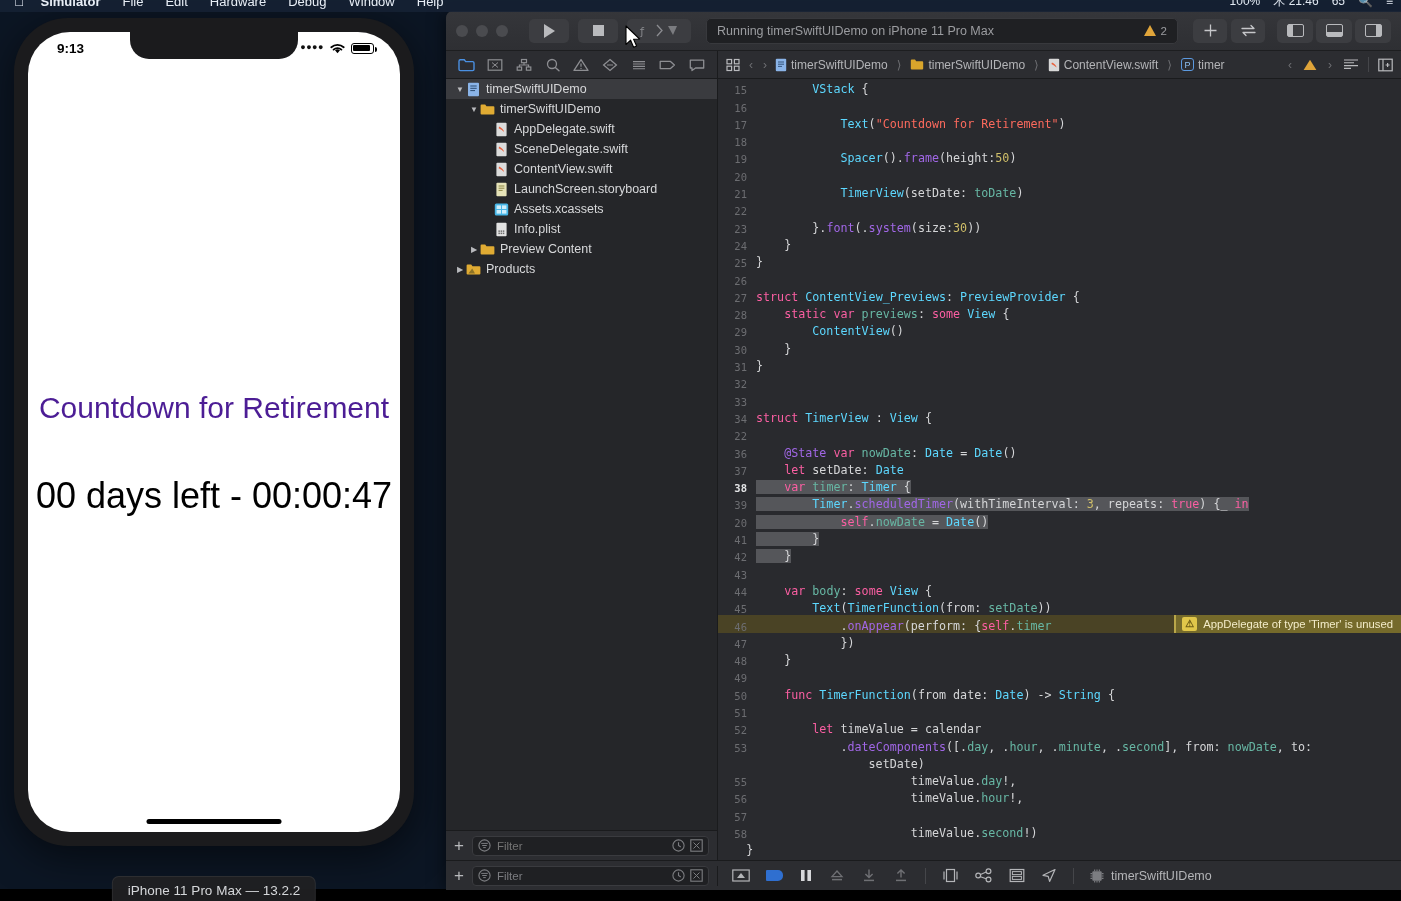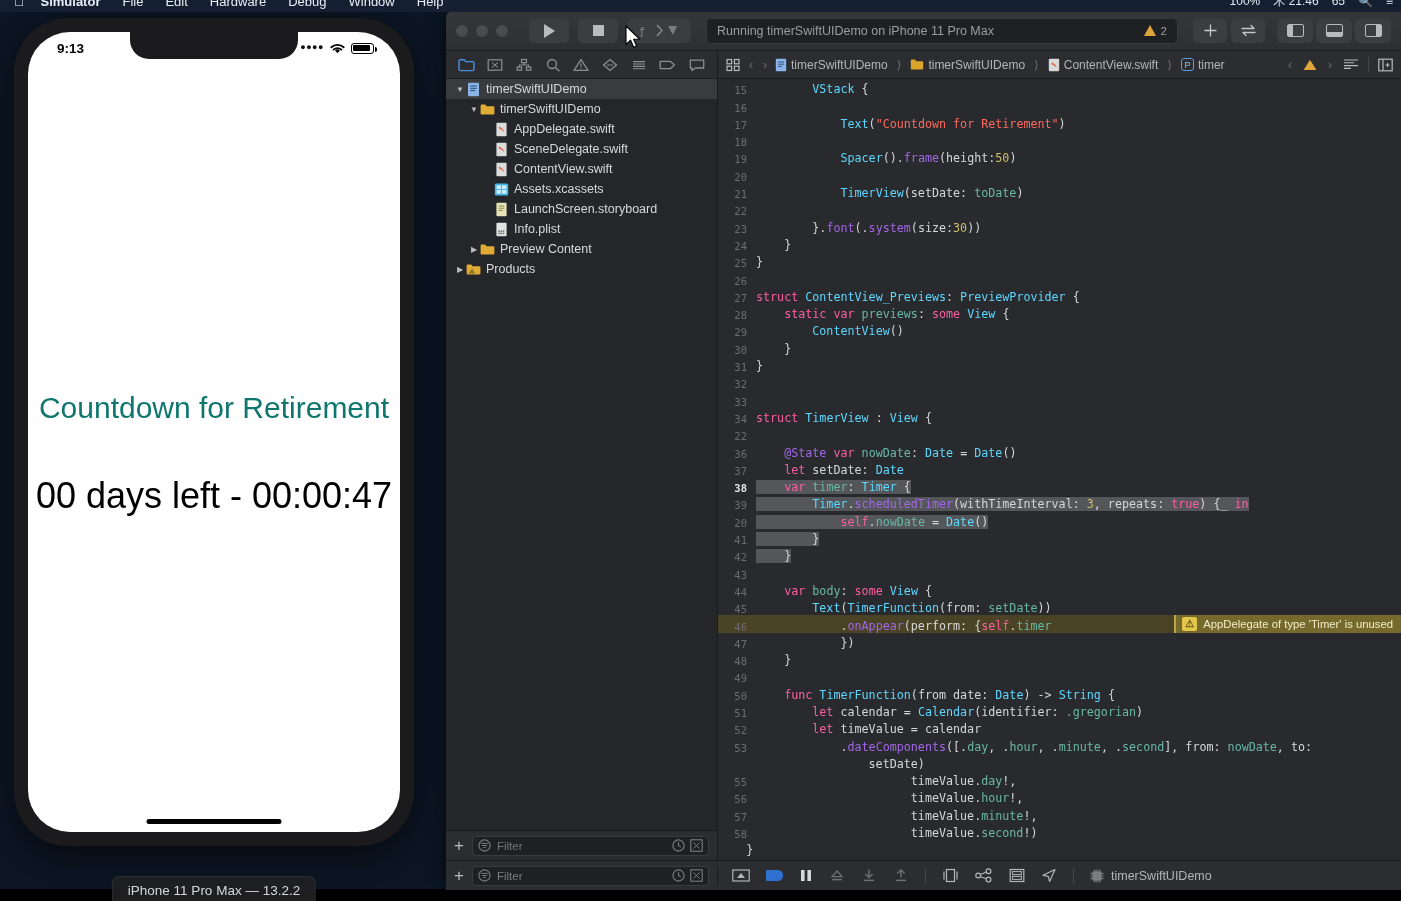--- a/index.html
+++ b/index.html
@@ -90,21 +90,21 @@
   .sim-body {
     position:absolute; left:0; right:0; top:31px; bottom:0;
     display:flex; flex-direction:column; align-items:center;
     justify-content:flex-start;
     padding-top: 0;
   }
   .sim-vstack {
     margin-top: 328px;
     display:flex; flex-direction:column; align-items:center;
   }
-  .sim-title { font-size:30px; color:#0f766e; font-family:"Liberation Sans", sans-serif; }
+  .sim-title { font-size:30px; color:#4c1d95; font-family:"Liberation Sans", sans-serif; }
   .sim-spacer { height:50px; }
   .sim-timer { font-size:36px; color:#000; font-family:"Liberation Sans", sans-serif; }
   .home-indicator {
     position:absolute; left:50%; transform:translateX(-50%);
     bottom:8px; width:135px; height:5px; background:#000; border-radius:3px;
   }
   .sim-caption {
     position:absolute; left:50%; transform:translateX(-50%);
     top:858px;
     background: rgba(32,32,34,0.93);
@@ -494,35 +494,35 @@
               <span class="tw empty">▶</span>
               <span class="ficon"><svg width="15" height="15" viewBox="0 0 15 15">
                   <rect x="2.4" y="0.8" width="10.2" height="13.4" rx="1" fill="#dcdcdc"></rect>
                   <path d="M5.2 4.4 Q9.4 6.6 10.2 10 Q7.4 7.2 4.6 6.2" fill="#e8603c"></path>
                 </svg></span>
               <span>ContentView.swift</span>
             </div>
             <div class="tree-row" style="padding-left: 36px;">
               <span class="tw empty">▶</span>
               <span class="ficon"><svg width="15" height="15" viewBox="0 0 15 15">
+                  <rect x="2.4" y="0.8" width="10.2" height="13.4" rx="1" fill="#e6e3b8"></rect>
+                  <path d="M4.6 4 H10.4 M4.6 6.2 H10.4 M4.6 8.4 H8.6" stroke="#8b8543" stroke-width="1"></path>
+                </svg></span>
+              <span>LaunchScreen.storyboard</span>
+            </div>
+            <div class="tree-row" style="padding-left: 36px;">
+              <span class="tw empty">▶</span>
+              <span class="ficon"><svg width="15" height="15" viewBox="0 0 15 15">
                   <rect x="0.8" y="1.6" width="13.4" height="11.8" rx="1.5" fill="#48b7e8"></rect>
                   <rect x="2.6" y="3.4" width="4.4" height="3.6" fill="#cfeefb"></rect>
                   <rect x="8" y="3.4" width="4.4" height="3.6" fill="#cfeefb"></rect>
                   <rect x="2.6" y="8" width="4.4" height="3.6" fill="#cfeefb"></rect>
                   <rect x="8" y="8" width="4.4" height="3.6" fill="#cfeefb"></rect>
                 </svg></span>
               <span>Assets.xcassets</span>
-            </div>
-            <div class="tree-row" style="padding-left: 36px;">
-              <span class="tw empty">▶</span>
-              <span class="ficon"><svg width="15" height="15" viewBox="0 0 15 15">
-                  <rect x="2.4" y="0.8" width="10.2" height="13.4" rx="1" fill="#e6e3b8"></rect>
-                  <path d="M4.6 4 H10.4 M4.6 6.2 H10.4 M4.6 8.4 H8.6" stroke="#8b8543" stroke-width="1"></path>
-                </svg></span>
-              <span>LaunchScreen.storyboard</span>
             </div>
             <div class="tree-row" style="padding-left: 36px;">
               <span class="tw empty">▶</span>
               <span class="ficon"><svg width="15" height="15" viewBox="0 0 15 15">
                   <rect x="2.4" y="0.8" width="10.2" height="13.4" rx="1" fill="#e2e2e2"></rect>
                   <g fill="#6e6e6e">
                     <rect x="4.4" y="8.4" width="1.5" height="1.5"></rect>
                     <rect x="6.6" y="8.4" width="1.5" height="1.5"></rect>
                     <rect x="8.8" y="8.4" width="1.5" height="1.5"></rect>
                     <rect x="4.4" y="10.6" width="1.5" height="1.5"></rect>
@@ -780,21 +780,20 @@
               <div class="cline">
                 <span class="gut">49</span>
                 <span class="ctext"></span>
               </div>
               <div class="cline">
                 <span class="gut">50</span>
                 <span class="ctext"><span class="plain">    </span><span class="k">func</span><span class="plain"> </span><span class="typ">TimerFunction</span><span class="plain">(from date: </span><span class="typ">Date</span><span class="plain">) -&gt; </span><span class="typ">String</span><span class="plain"> {</span></span>
               </div>
               <div class="cline">
                 <span class="gut">51</span>
-                <span class="ctext"><span class="plain">        </span><span class="k">let</span><span class="plain"> calendar = </span><span class="typ">Calendar</span><span class="plain">(identifier: </span><span class="prop">.gregorian</span><span class="plain">)</span></span>
               </div>
               <div class="cline">
                 <span class="gut">52</span>
                 <span class="ctext"><span class="plain">        </span><span class="k">let</span><span class="plain"> timeValue = calendar</span></span>
               </div>
               <div class="cline">
                 <span class="gut">53</span>
                 <span class="ctext"><span class="plain">            .</span><span class="fn">dateComponents</span><span class="plain">([.</span><span class="prop">day</span><span class="plain">, .</span><span class="prop">hour</span><span class="plain">, .</span><span class="prop">minute</span><span class="plain">, .</span><span class="prop">second</span><span class="plain">], from: </span><span class="prop">nowDate</span><span class="plain">, to:</span></span>
               </div>
               <div class="cline">
@@ -804,21 +803,20 @@
               <div class="cline">
                 <span class="gut">55</span>
                 <span class="ctext"><span class="plain">                      timeValue.</span><span class="prop">day</span><span class="plain">!,</span></span>
               </div>
               <div class="cline">
                 <span class="gut">56</span>
                 <span class="ctext"><span class="plain">                      timeValue.</span><span class="prop">hour</span><span class="plain">!,</span></span>
               </div>
               <div class="cline">
                 <span class="gut">57</span>
-                <span class="ctext"><span class="plain">                      timeValue.</span><span class="prop">minute</span><span class="plain">!,</span></span>
               </div>
               <div class="cline">
                 <span class="gut">58</span>
                 <span class="ctext"><span class="plain">                      timeValue.</span><span class="prop">second</span><span class="plain">!)</span></span>
               </div>
               <div class="cline">
                 <span class="ctext"><span class="plain">    }</span></span>
               </div>
             </div>
         </div>

